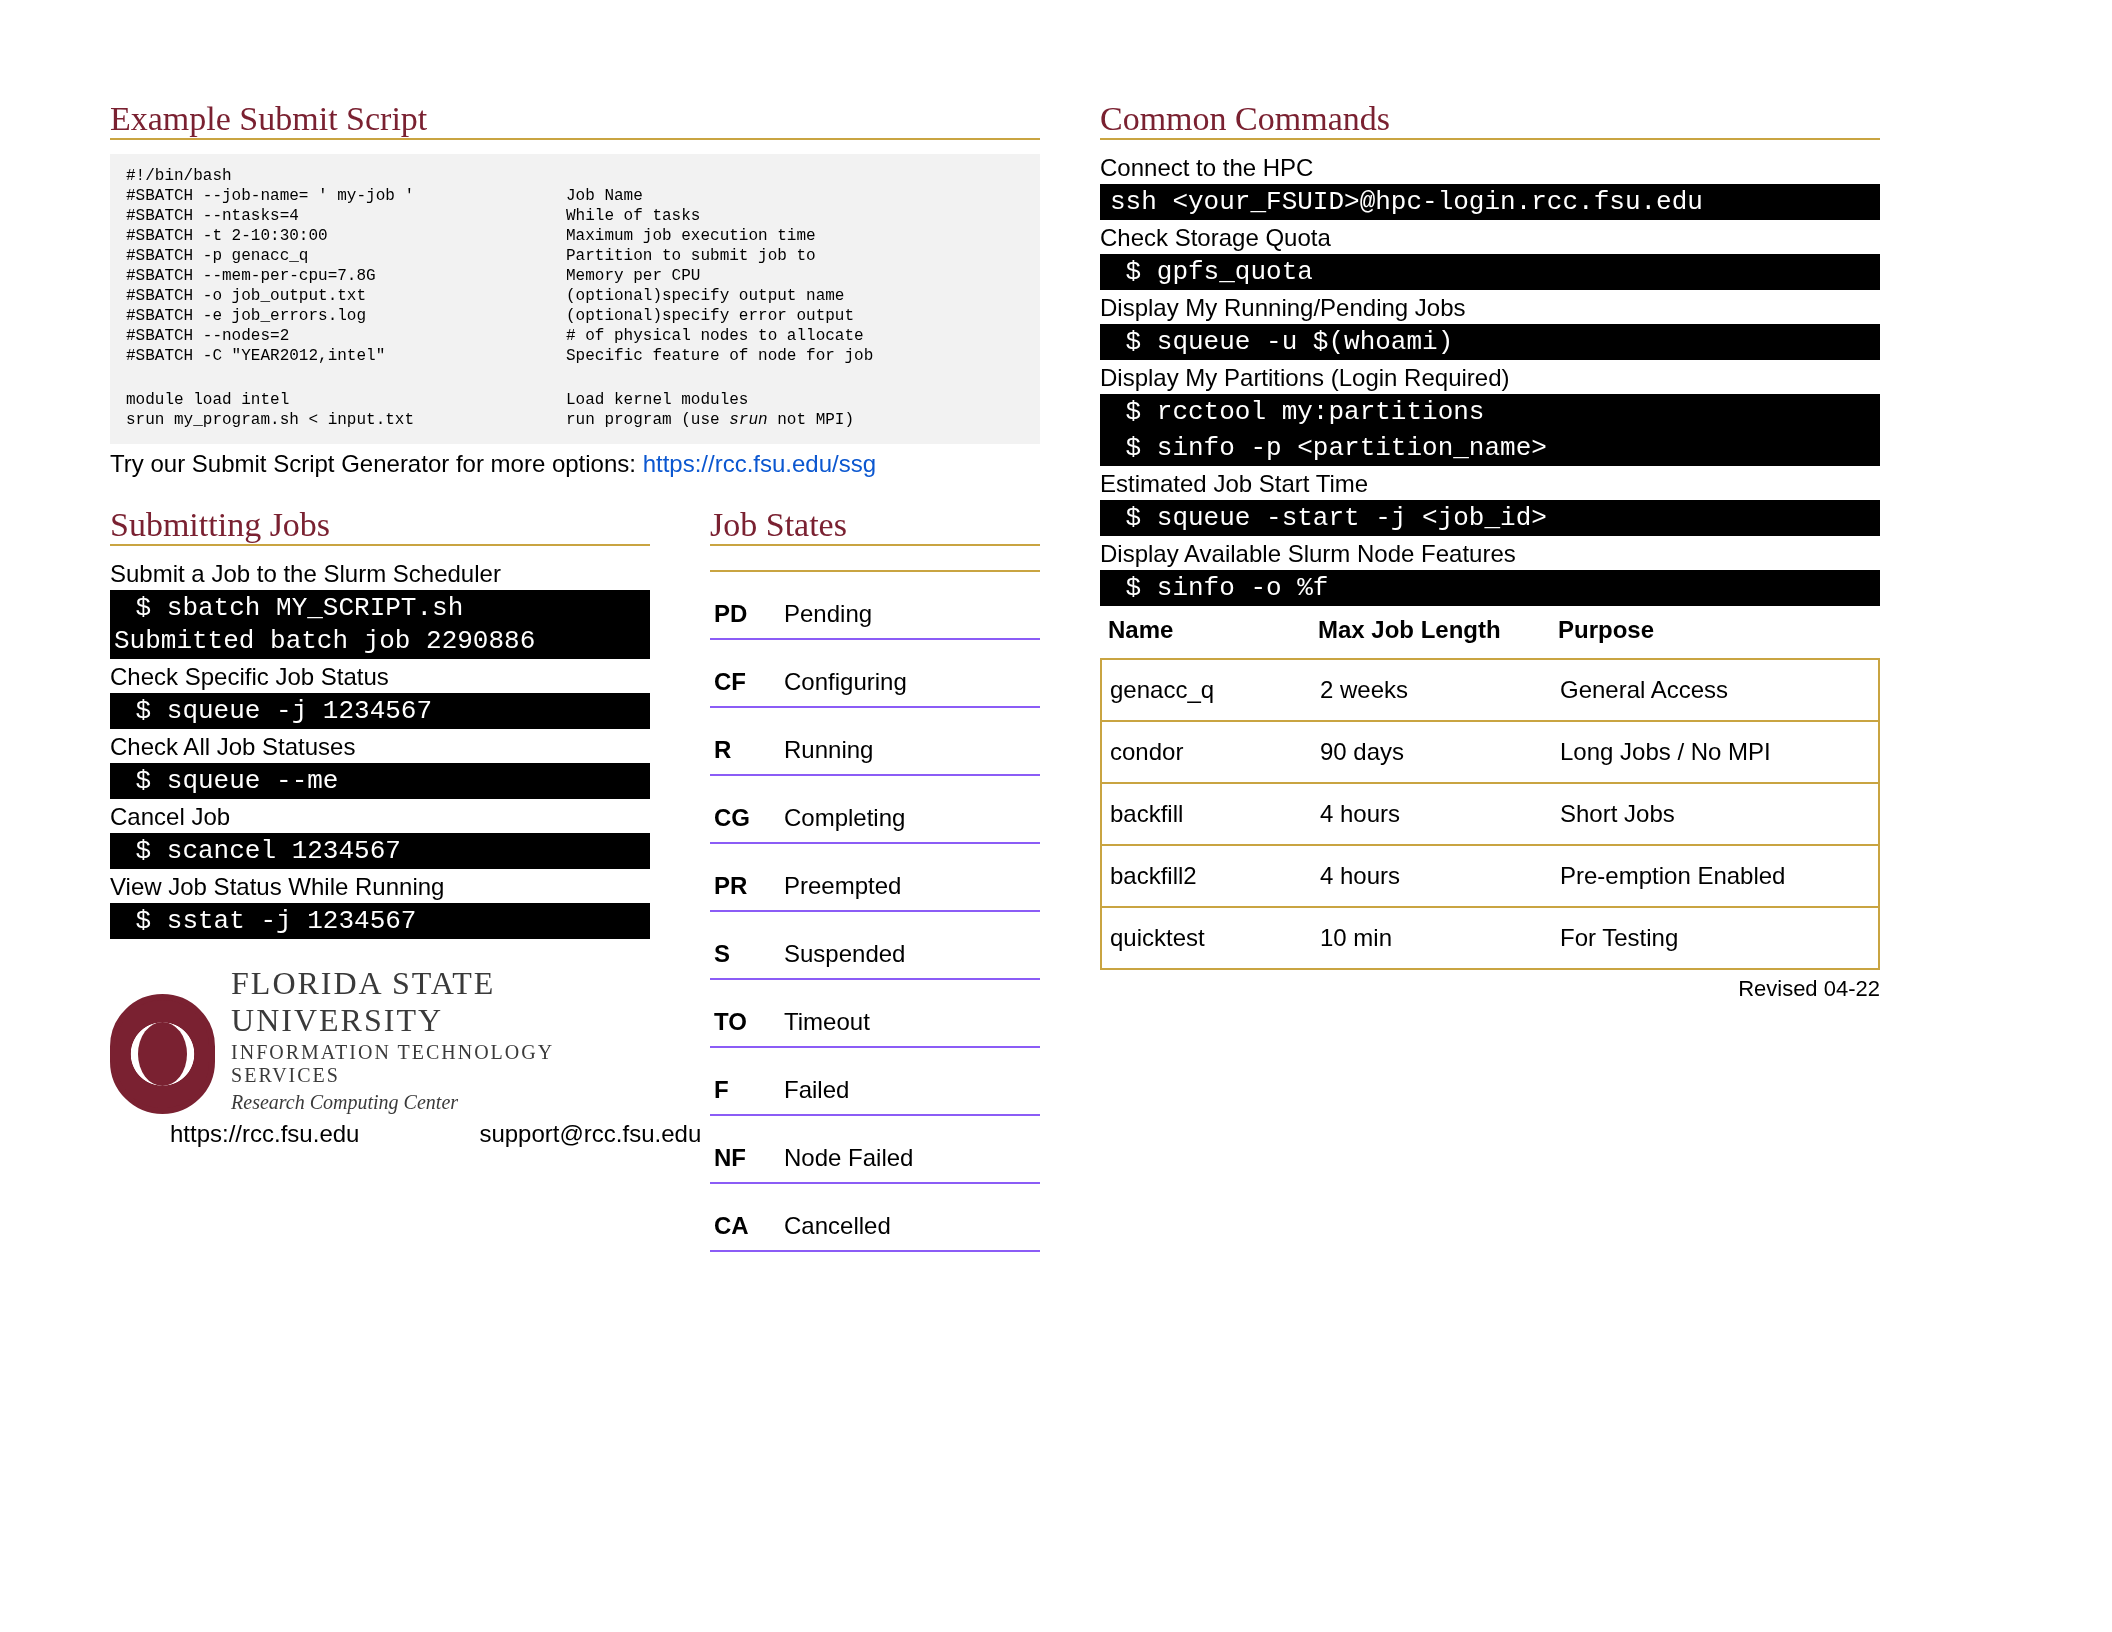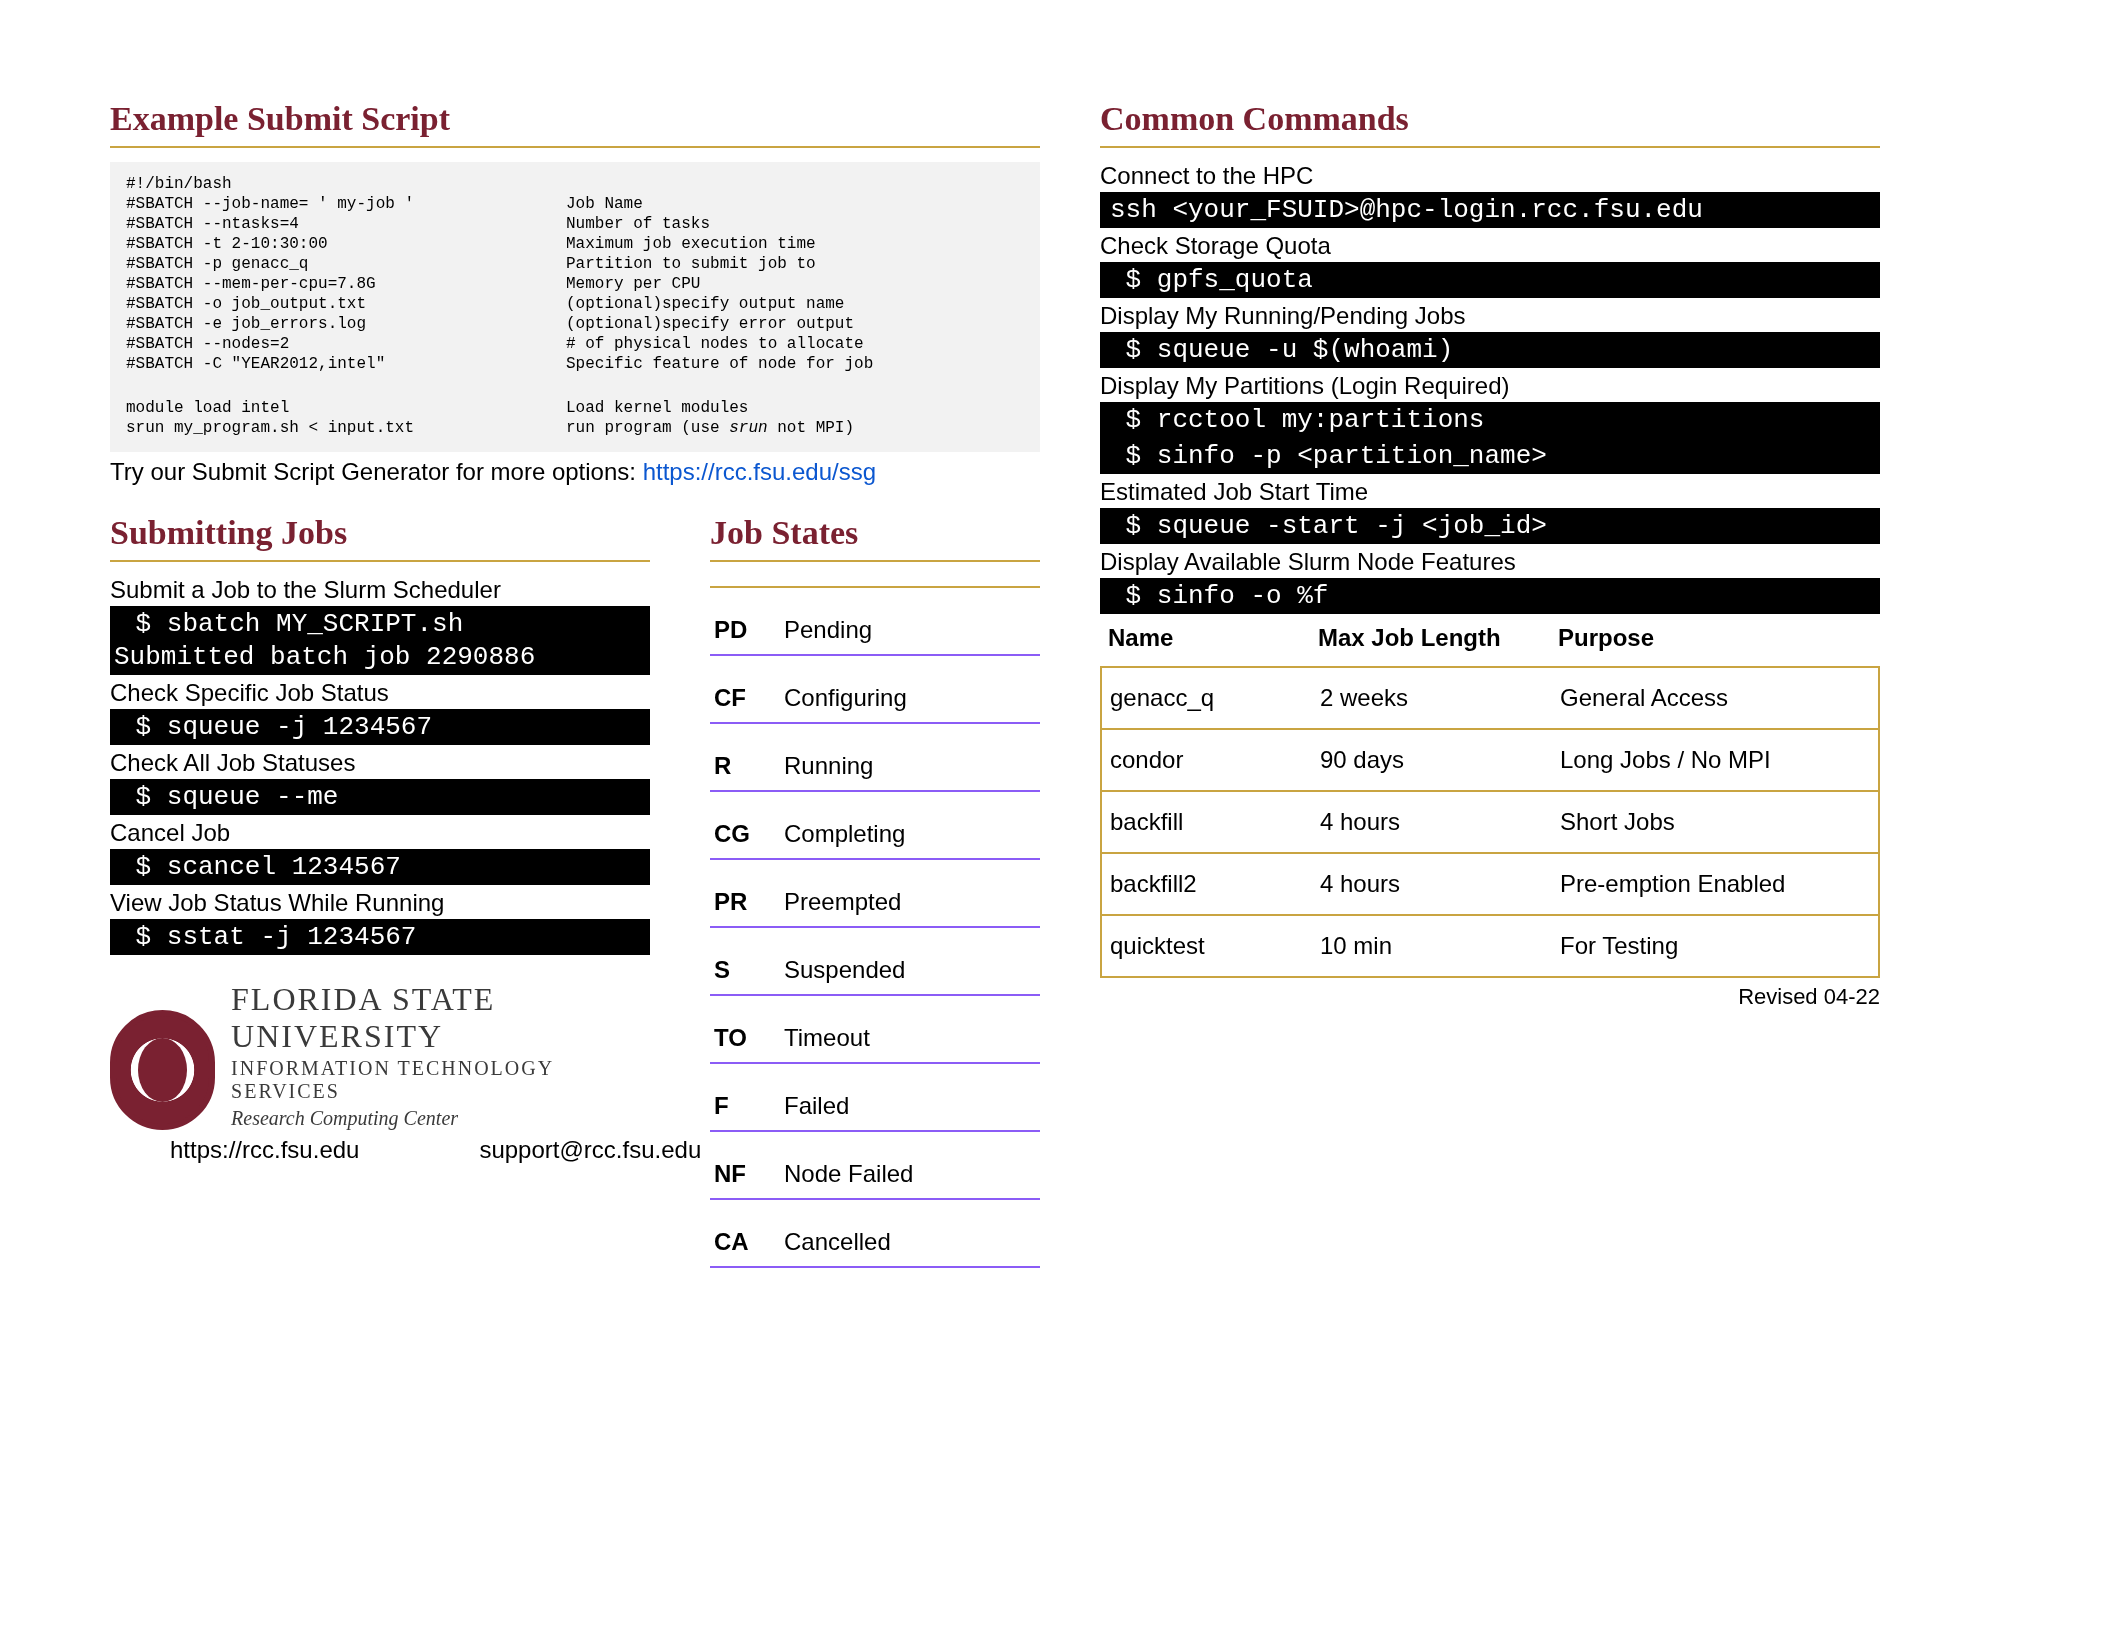--- a/index.html
+++ b/index.html
@@ -13,22 +13,22 @@
   }
   .page {
     display: grid;
     grid-template-columns: 540px 330px 780px;
     column-gap: 60px;
   }
   .section-title {
     font-family: Georgia, serif;
     font-size: 34px;
     color: #7a2131;
-    font-weight: 700;
-    padding-bottom: 8px;
+    font-weight: 400;
+    padding-bottom: 0;
     border-bottom: 2px solid #c9a441;
     margin-bottom: 14px;
   }
   .script-block {
     grid-column: 1 / 3;
   }
   .script-body {
     background: #f2f2f2;
     font-family: 'Courier New', monospace;
     font-size: 16px;
@@ -163,21 +163,21 @@
 <div class="page">
 
   <div class="script-block">
     <div class="section-title">Example Submit Script</div>
     <div class="script-body" id="script-body">
         <div class="left">#!/bin/bash</div>
         <div class="right"></div>
         <div class="left">#SBATCH --job-name= ' my-job '</div>
         <div class="right">Job Name</div>
         <div class="left">#SBATCH --ntasks=4</div>
-        <div class="right">Number of tasks</div>
+        <div class="right">While of tasks</div>
         <div class="left">#SBATCH -t 2-10:30:00</div>
         <div class="right">Maximum job execution time</div>
         <div class="left">#SBATCH -p genacc_q</div>
         <div class="right">Partition to submit job to</div>
         <div class="left">#SBATCH --mem-per-cpu=7.8G</div>
         <div class="right">Memory per CPU</div>
         <div class="left">#SBATCH -o job_output.txt</div>
         <div class="right">(optional)specify output name</div>
         <div class="left">#SBATCH -e job_errors.log</div>
         <div class="right">(optional)specify error output</div>

